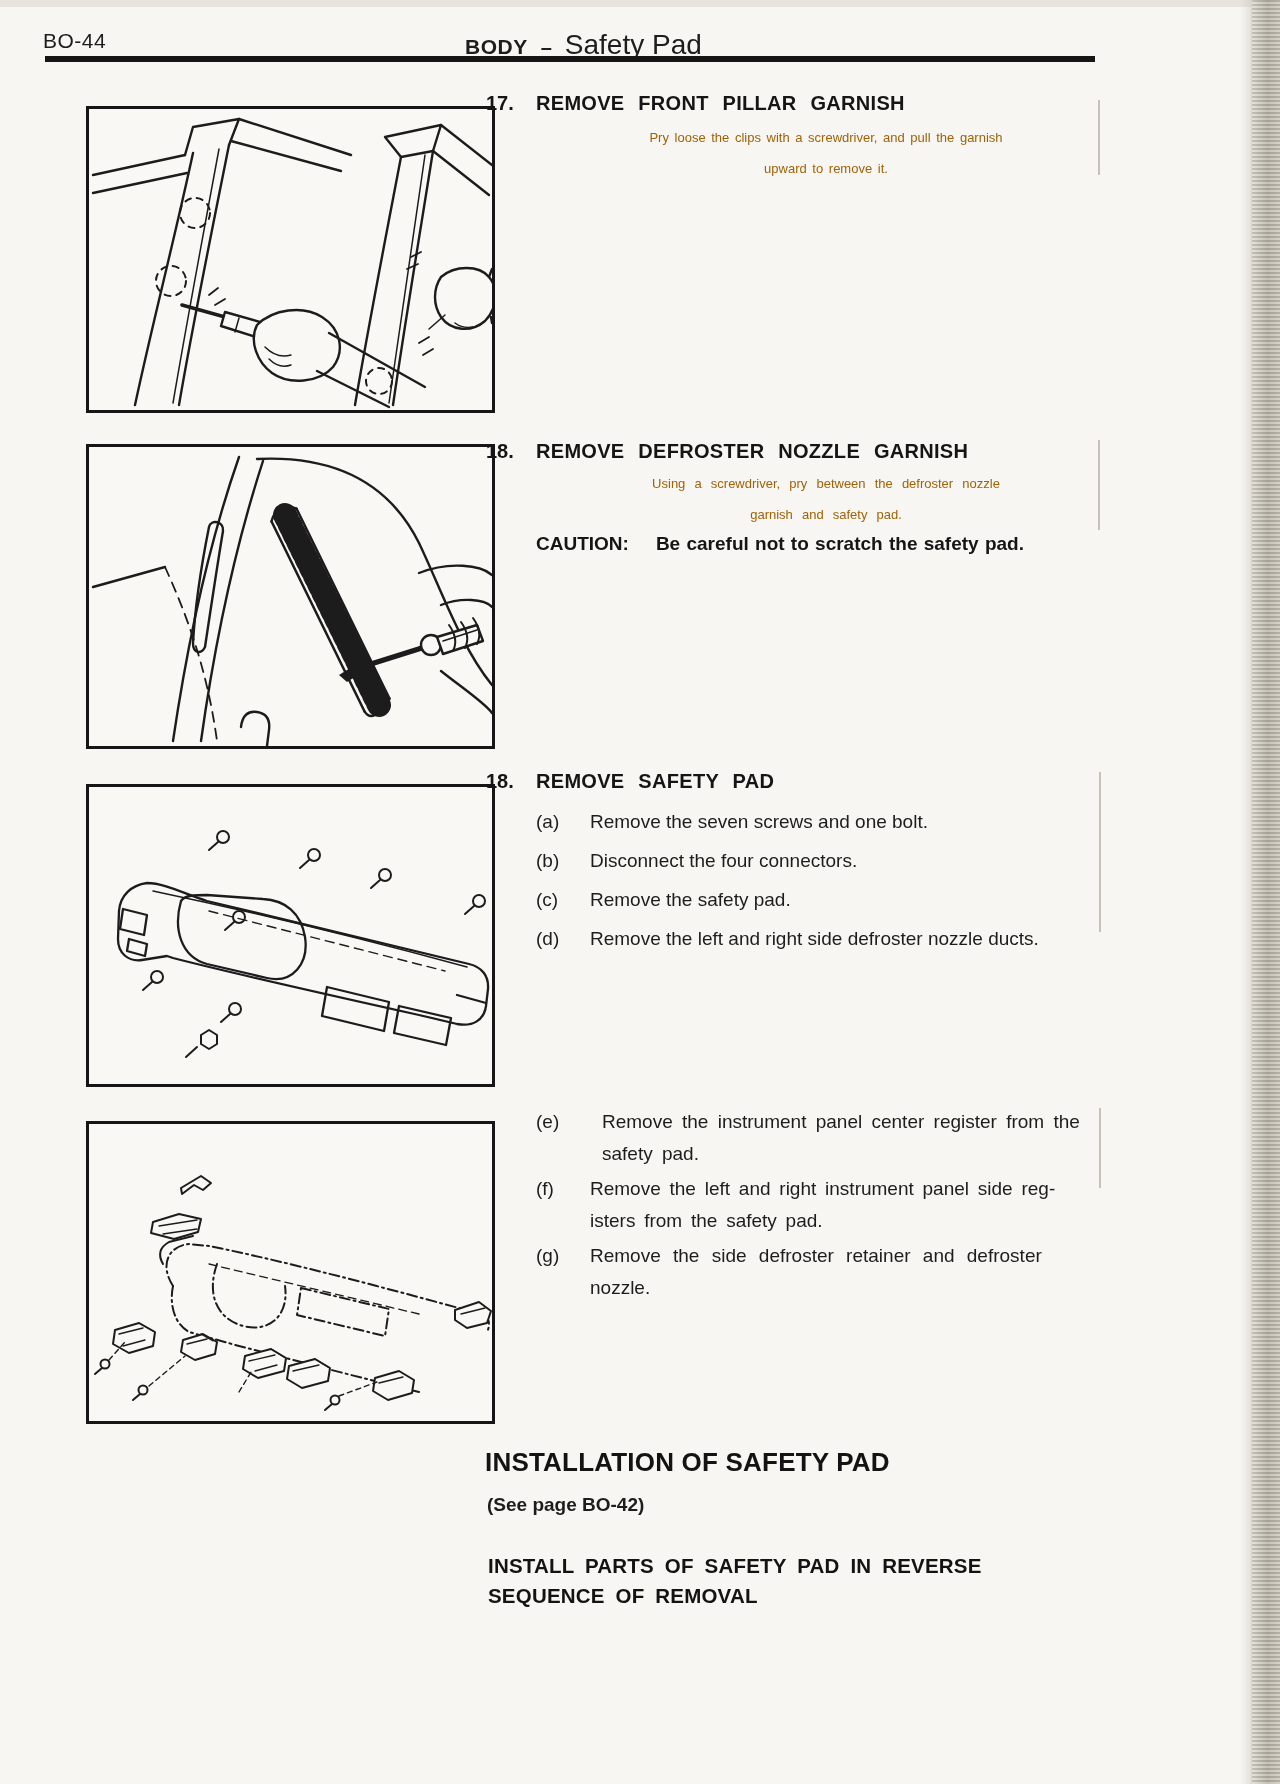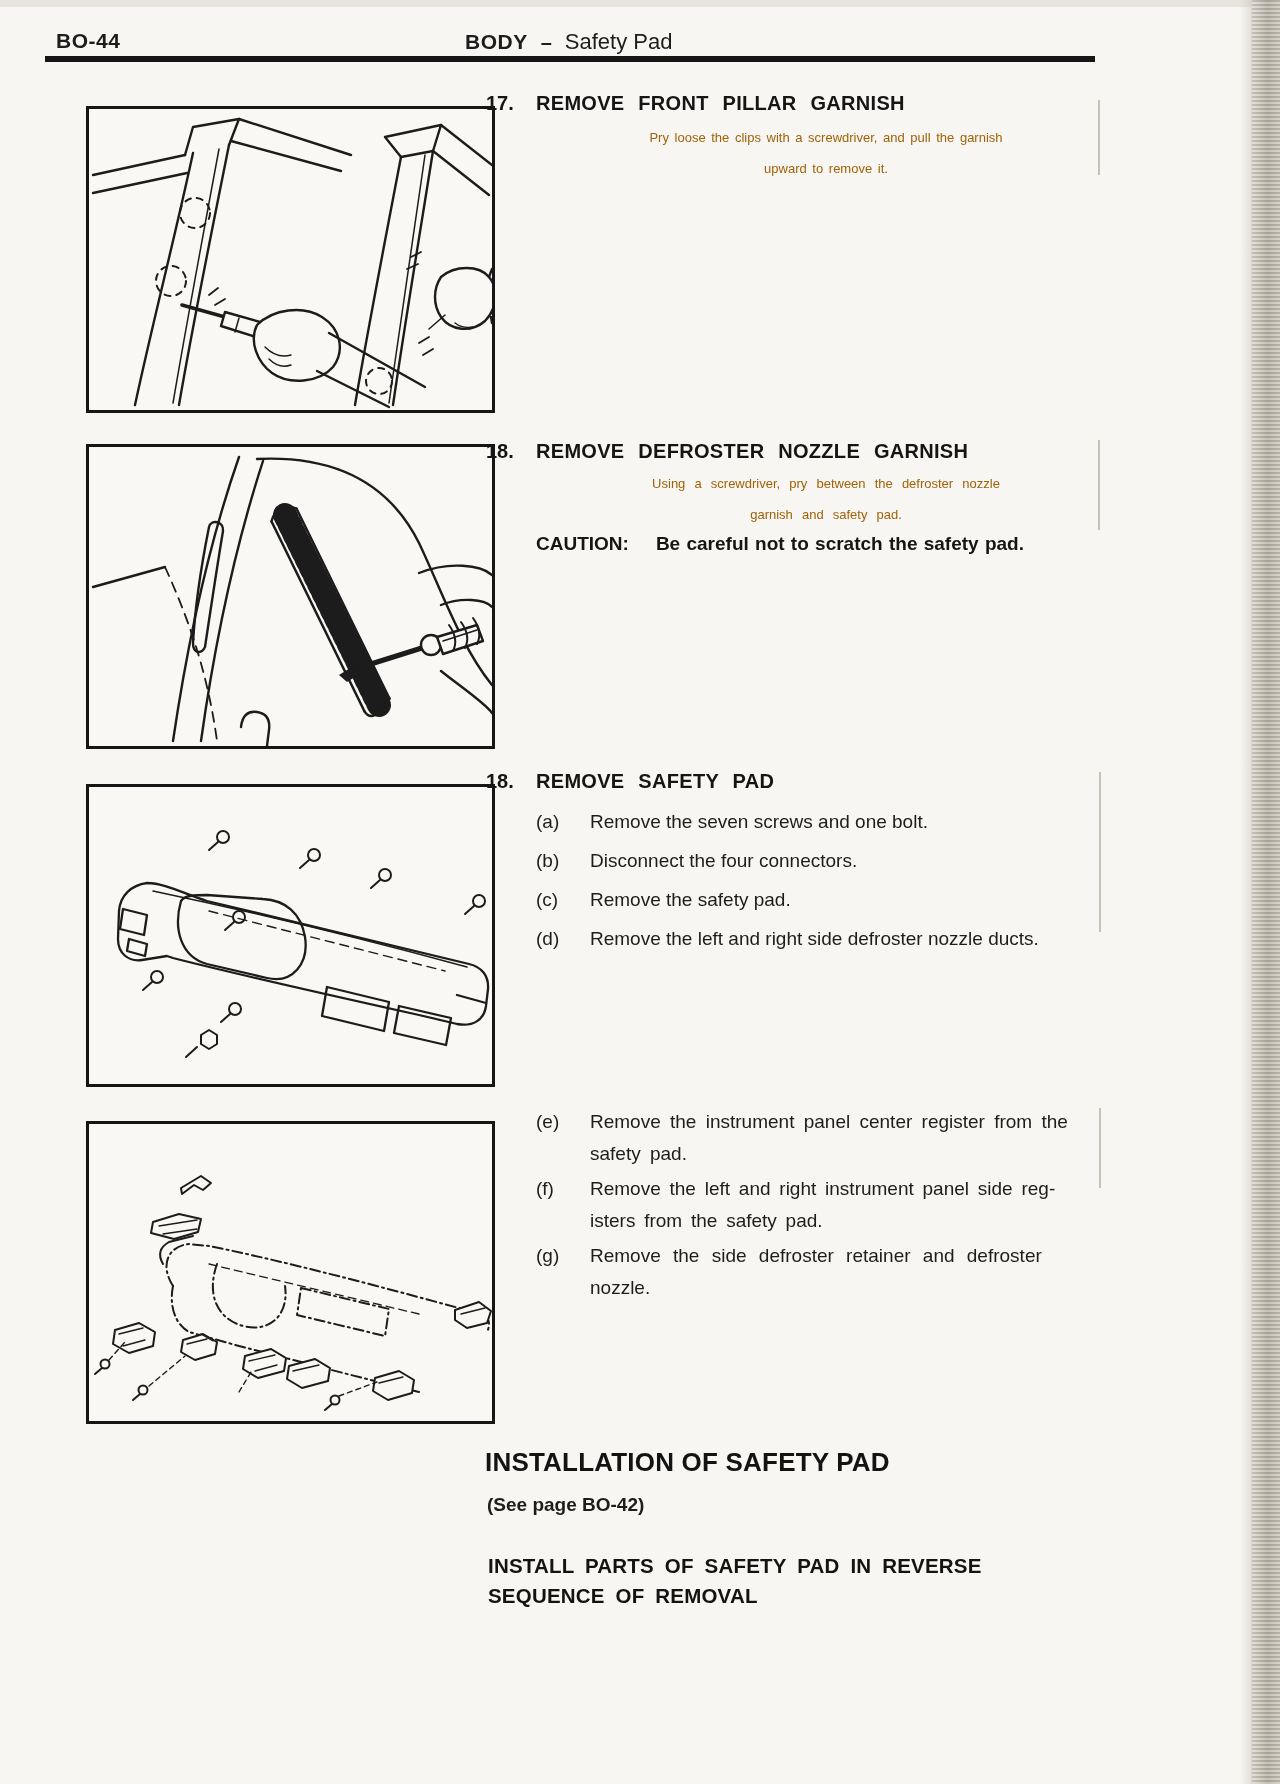--- a/index.html
+++ b/index.html
@@ -6,25 +6,25 @@
   .page{
     position:relative;
     width:1280px;height:1784px;
     background:#f7f6f2;
     overflow:hidden;
     font-family:"Liberation Sans", sans-serif;
     color:#1d1d1d;
   }
   .top-shade{position:absolute;left:0;top:0;width:100%;height:7px;background:#e7e4dd;}
   
-  .pgnum{position:absolute;left:56px;top:29px;font-size:21px;font-weight:bold;letter-spacing:.5px;}
+  .pgnum{position:absolute;left:43px;top:29px;font-size:21px;font-weight:normal;letter-spacing:.5px;}
   .htitle{position:absolute;left:465px;top:29px;display:flex;gap:13px;align-items:baseline;}
   .hsec{font-size:21px;font-weight:bold;letter-spacing:.5px;}
   .hdash{font-size:20px;font-weight:bold;}
-  .htopic{font-size:22px;}
+  .htopic{font-size:28px;}
   .rule{position:absolute;left:45px;top:56px;width:1050px;height:6px;background:#161616;}
   
   .fig{position:absolute;left:46px;width:409px;border:3px solid #161616;box-sizing:border-box;background:#f9f8f5;}
   .fig svg{display:block;width:100%;height:100%;}
   .fig1{top:90px;height:307px;}
   .fig2{top:428px;height:305px;}
   .fig3{top:768px;height:303px;}
   .fig4{top:1105px;height:303px;}
   
   .sec-head{position:absolute;left:486px;display:flex;font-weight:bold;font-size:20px;color:#151515;}
@@ -35,21 +35,21 @@
   .para18{top:468px;width:580px;word-spacing:5.5px;}
   .caution{position:absolute;left:536px;top:533px;display:flex;gap:27px;font-size:19px;font-weight:bold;color:#151515;}
   .caution .ct{word-spacing:1px;}
   .steps{position:absolute;left:536px;}
   .steps-ad{top:806px;}
   .steps-eg{top:1106px;}
   .step{display:flex;font-size:19px;line-height:32px;margin-bottom:7px;}
   .steps-eg .step{margin-bottom:3px;}
   .step .lbl{width:54px;flex:none;}
   .step .txt{white-space:pre-line;width:520px;}
-  .steps-eg .step:nth-child(1) .txt{word-spacing:4px;}
+  .steps-eg .step:nth-child(1) .txt{word-spacing:4px;margin-left:12px;}
   .steps-eg .step:nth-child(2) .txt{word-spacing:3.5px;}
   .steps-eg .step:nth-child(3) .txt{word-spacing:7px;}
   
   .inst-title{position:absolute;left:485px;top:1447px;font-size:26px;font-weight:bold;letter-spacing:.2px;color:#131313;}
   .inst-ref{position:absolute;left:487px;top:1482px;font-size:19px;font-weight:bold;margin-top:12px;}
   .inst-body{position:absolute;left:488px;top:1535px;font-size:20.5px;font-weight:bold;line-height:30px;white-space:pre-line;word-spacing:5px;letter-spacing:.2px;color:#131313;margin-top:16px;}
   
   .edge-mark{position:absolute;width:2px;background:#c6c2b8;}
   .em1{left:1098px;top:100px;height:75px;}
   .em2{left:1098px;top:440px;height:90px;}

